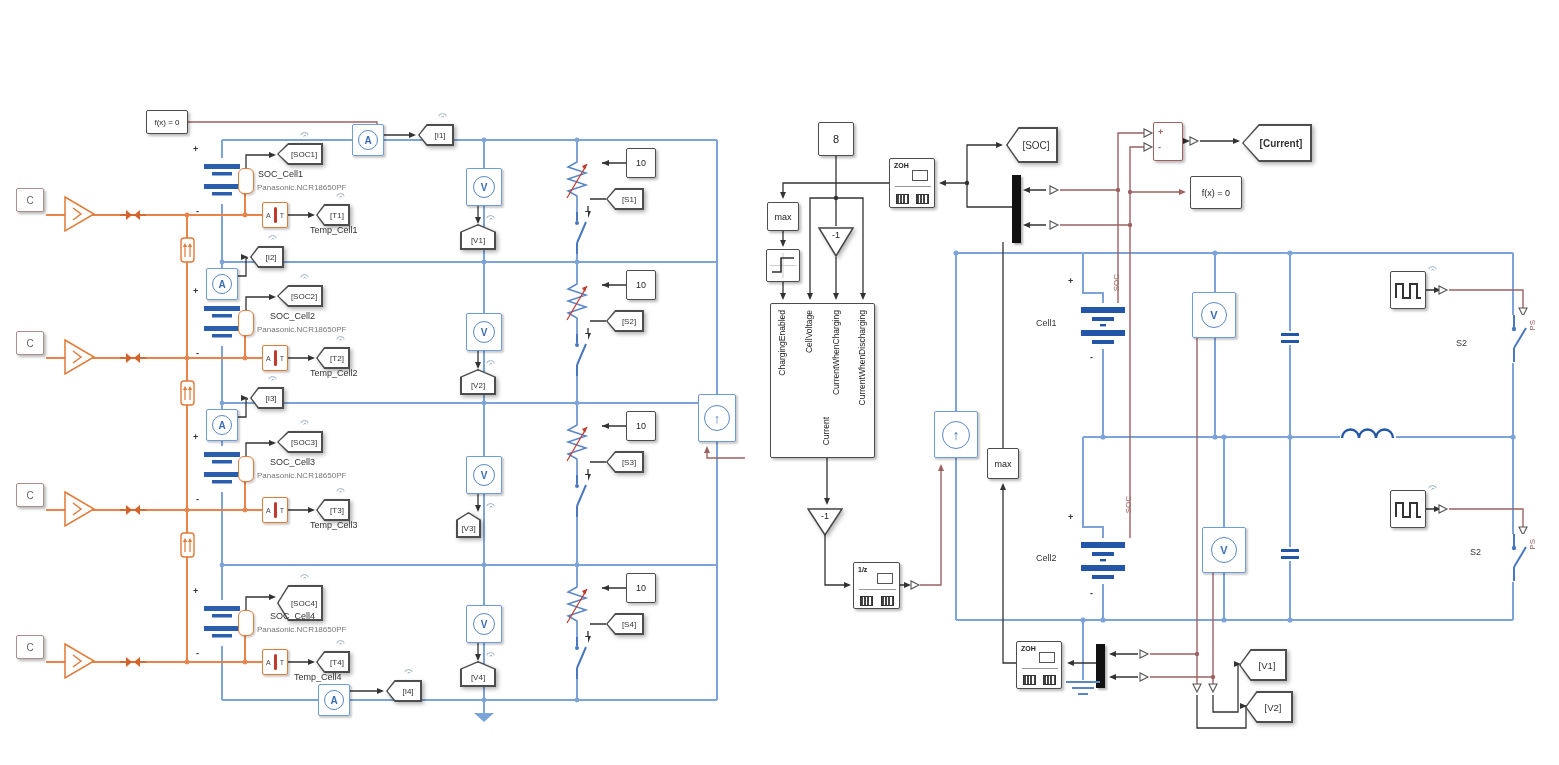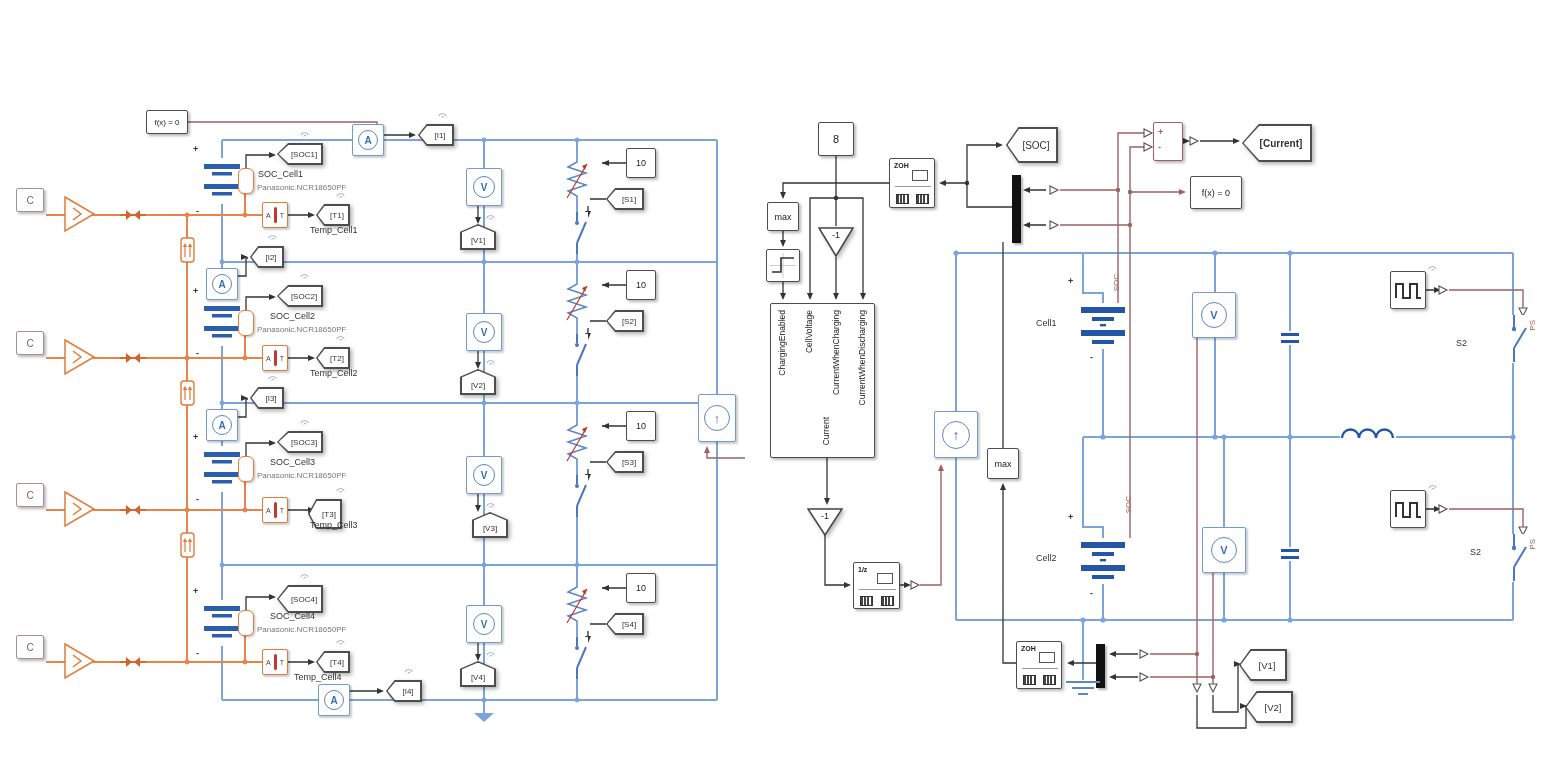--- a/index.html
+++ b/index.html
@@ -315,21 +315,21 @@
 <svg class="icon" width="26" height="16" style="left:120px;top:502px">
       <line x1="0" y1="8" x2="26" y2="8" stroke="#d2622a" stroke-width="1.5"></line>
       <polygon points="6,3 12,8 6,13" fill="#d2622a"></polygon>
       <polygon points="20,3 14,8 20,13" fill="#d2622a"></polygon>
     </svg>
 <div class="tsens" style="left:262px;top:497px;width:26px;height:26px">
       <span>A</span>
       <i class="therm"></i>
       <span>T</span>
     </div>
-<div class="tag" style="left:308px;top:499px;width:34px;height:30px">
+<div class="tag" style="left:316px;top:499px;width:34px;height:22px">
       <i class="o"></i>
       <i class="i"></i>
       <span class="tx">[T3]</span>
     </div>
 <i class="wifi" style="left:336px;top:488px"></i>
 <span class="lbl2" style="left:310px;top:520px">Temp_Cell3</span>
 <svg class="icon" width="15" height="26" style="left:180px;top:532px">
       <rect x="1" y="1" width="13" height="24" rx="3" fill="#fff" stroke="#e07b39" stroke-width="1.4"></rect>
       <path d="M5 20 V8 M10 20 V8" stroke="#e07b39" stroke-width="1.2"></path>
       <polygon points="5,6 2.8,10 7.2,10" fill="#e07b39"></polygon>
@@ -339,21 +339,21 @@
 <svg class="icon" width="40" height="46" style="left:202px;top:600px">
       <rect width="40" height="46" fill="#fff"></rect>
       <rect x="2" y="6" width="36" height="5" fill="#2b5fad"></rect>
       <rect x="10" y="14" width="20" height="3.5" fill="#2b5fad"></rect>
       <rect x="2" y="26" width="36" height="5" fill="#2b5fad"></rect>
       <rect x="10" y="34" width="20" height="3.5" fill="#2b5fad"></rect>
     </svg>
 <span class="sym" style="left:193px;top:586px">+</span>
 <span class="sym" style="left:196px;top:648px">-</span>
 <i class="socb" style="left:238px;top:610px;width:16px;height:26px"></i>
-<div class="tag" style="left:277px;top:585px;width:46px;height:28px">
+<div class="tag" style="left:277px;top:585px;width:46px;height:36px">
       <i class="o"></i>
       <i class="i"></i>
       <span class="tx">[SOC4]</span>
     </div>
 <i class="wifi" style="left:300px;top:574px"></i>
 <span class="lbl2" style="left:270px;top:611px">SOC_Cell4</span>
 <span class="lbl" style="left:257px;top:625px">Panasonic.NCR18650PF</span>
 <div class="blk" style="left:16px;top:635px;width:28px;height:24px;border-color:#ad8e90;color:#666;font-size:10px">
       <span>C</span>
     </div>
@@ -444,21 +444,21 @@
       <i class="o"></i>
       <i class="i"></i>
       <span class="tx">[V2]</span>
     </div>
 <i class="wifi" style="left:486px;top:360px"></i>
 <div class="sens" style="left:466px;top:456px;width:36px;height:38px">
       <i class="circ" style="width:20px;height:20px">
         <span>V</span>
       </i>
     </div>
-<div class="tag tagU" style="left:472px;top:512px;width:36px;height:26px">
+<div class="tag tagU" style="left:456px;top:512px;width:25px;height:26px">
       <i class="o"></i>
       <i class="i"></i>
       <span class="tx">[V3]</span>
     </div>
 <i class="wifi" style="left:486px;top:503px"></i>
 <div class="sens" style="left:466px;top:605px;width:36px;height:38px">
       <i class="circ" style="width:20px;height:20px">
         <span>V</span>
       </i>
     </div>

